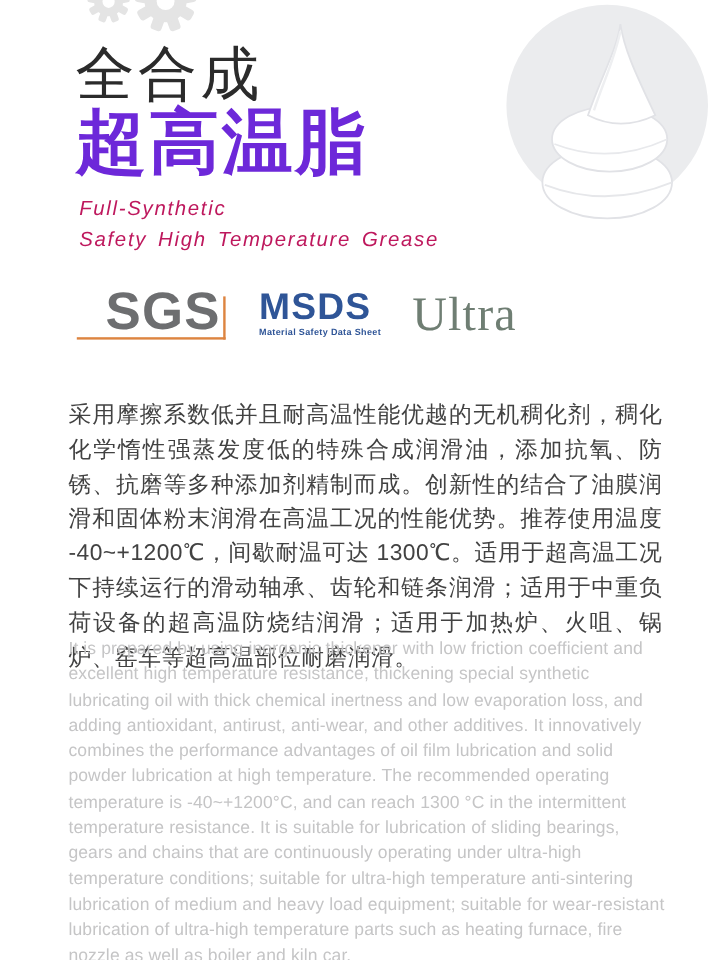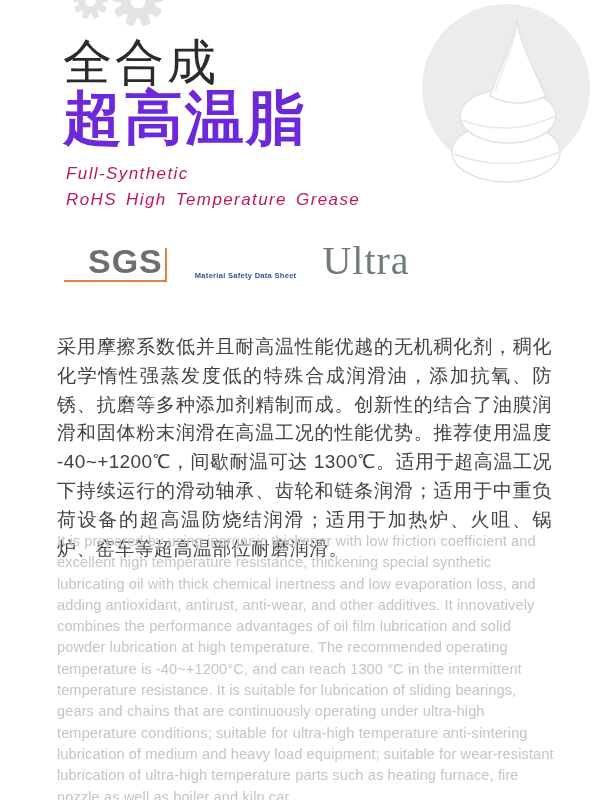--- a/index.html
+++ b/index.html
@@ -21,21 +21,21 @@
   .title-cn-2{position:absolute;left:63px;top:90px;font-size:59px;line-height:56px;
     font-weight:700;color:#6d28d9;letter-spacing:2px;}
 
   .subtitle{position:absolute;left:66px;font-style:italic;color:#be185d;
     font-size:17px;letter-spacing:1.4px;word-spacing:3px;}
   .subtitle-1{top:164px;}
   .subtitle-2{top:190px;}
 
   .certs{position:absolute;left:64px;top:241px;display:flex;align-items:flex-end;gap:26px;}
   .cert-sgs{position:relative;padding:2px 6px 4px 24px;}
-  .cert-sgs .sgs-text{font-size:34px;font-weight:700;color:#6d6e70;letter-spacing:1px;line-height:34px;}
+  .cert-sgs .sgs-text{font-size:44px;font-weight:700;color:#6d6e70;letter-spacing:1px;line-height:34px;}
   .sgs-underline{position:absolute;left:0;right:2px;bottom:0;height:2px;background:#dd8440;}
   .sgs-sideline{position:absolute;right:2px;top:6px;bottom:0;width:2px;background:#dd8440;}
   .cert-msds{display:flex;flex-direction:column;align-items:flex-start;padding-bottom:2px;}
   .cert-msds .msds-text{font-size:31px;font-weight:800;color:#2f5597;letter-spacing:1px;line-height:30px;}
   .cert-msds .msds-sub{font-size:7.5px;font-weight:700;color:#2f5597;letter-spacing:0.3px;margin-top:1px;}
   .cert-rohs{font-family:"Liberation Serif",serif;font-size:40px;line-height:40px;
     color:#6f7e73;letter-spacing:1px;padding-bottom:1px;}
 
   .desc-cn{position:absolute;left:57px;top:297px;width:495px;
     font-size:19px;line-height:28.8px;color:#424242;font-weight:500;
@@ -90,29 +90,30 @@
       <path d="M40 116 Q86 134 134 112" fill="none" stroke="#e8e9ec" stroke-width="1.5"></path>
 
       <path d="M95 16 C92 38 78 62 68 92 Q95 106 124 92 C110 62 98 38 95 16 Z" fill="#ffffff" stroke="#e1e2e6" stroke-width="1.5"></path>
       <path d="M95 22 C90 46 80 66 73 88" fill="none" stroke="#eeeff1" stroke-width="2"></path>
     </svg>
   </div>
 
   <div class="title-cn-1">全合成</div>
   <div class="title-cn-2">超高温脂</div>
   <div class="subtitle subtitle-1">Full-Synthetic</div>
-  <div class="subtitle subtitle-2">RoHS High Temperature Grease</div>
+  <div class="subtitle subtitle-2">Safety High Temperature Grease</div>
 
   <div class="certs">
     <div class="cert-sgs">
       <span class="sgs-text">SGS</span>
       <span class="sgs-underline"></span>
       <span class="sgs-sideline"></span>
     </div>
     <div class="cert-msds">
+      <span class="msds-text">MSDS</span>
       <span class="msds-sub">Material Safety Data Sheet</span>
     </div>
     <div class="cert-rohs">
       <span>Ultra</span>
     </div>
   </div>
 
   <div class="desc-cn">采用摩擦系数低并且耐高温性能优越的无机稠化剂，稠化化学惰性强蒸发度低的特殊合成润滑油，添加抗氧、防锈、抗磨等多种添加剂精制而成。创新性的结合了油膜润滑和固体粉末润滑在高温工况的性能优势。推荐使用温度 -40~+1200℃，间歇耐温可达 1300℃。适用于超高温工况下持续运行的滑动轴承、齿轮和链条润滑；适用于中重负荷设备的超高温防烧结润滑；适用于加热炉、火咀、锅炉、窑车等超高温部位耐磨润滑。</div>
   <div class="desc-en">It is prepared by using inorganic thickener with low friction coefficient and excellent high temperature resistance, thickening special synthetic lubricating oil with thick chemical inertness and low evaporation loss, and adding antioxidant, antirust, anti-wear, and other additives. It innovatively combines the performance advantages of oil film lubrication and solid powder lubrication at high temperature. The recommended operating temperature is -40~+1200°C, and can reach 1300 °C in the intermittent temperature resistance. It is suitable for lubrication of sliding bearings, gears and chains that are continuously operating under ultra-high temperature conditions; suitable for ultra-high temperature anti-sintering lubrication of medium and heavy load equipment; suitable for wear-resistant lubrication of ultra-high temperature parts such as heating furnace, fire nozzle as well as boiler and kiln car.</div>
 

